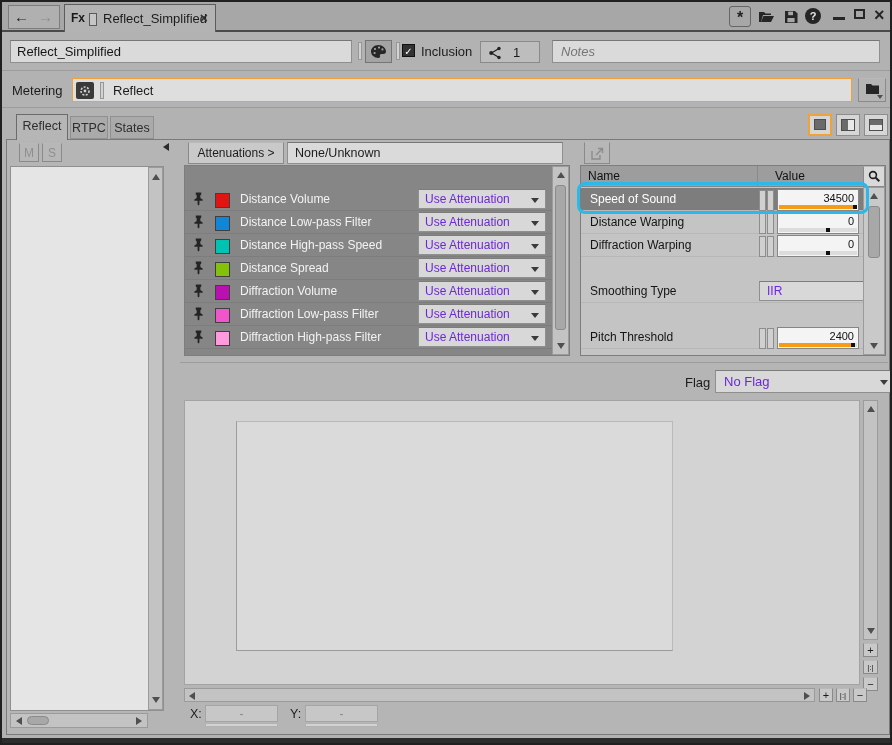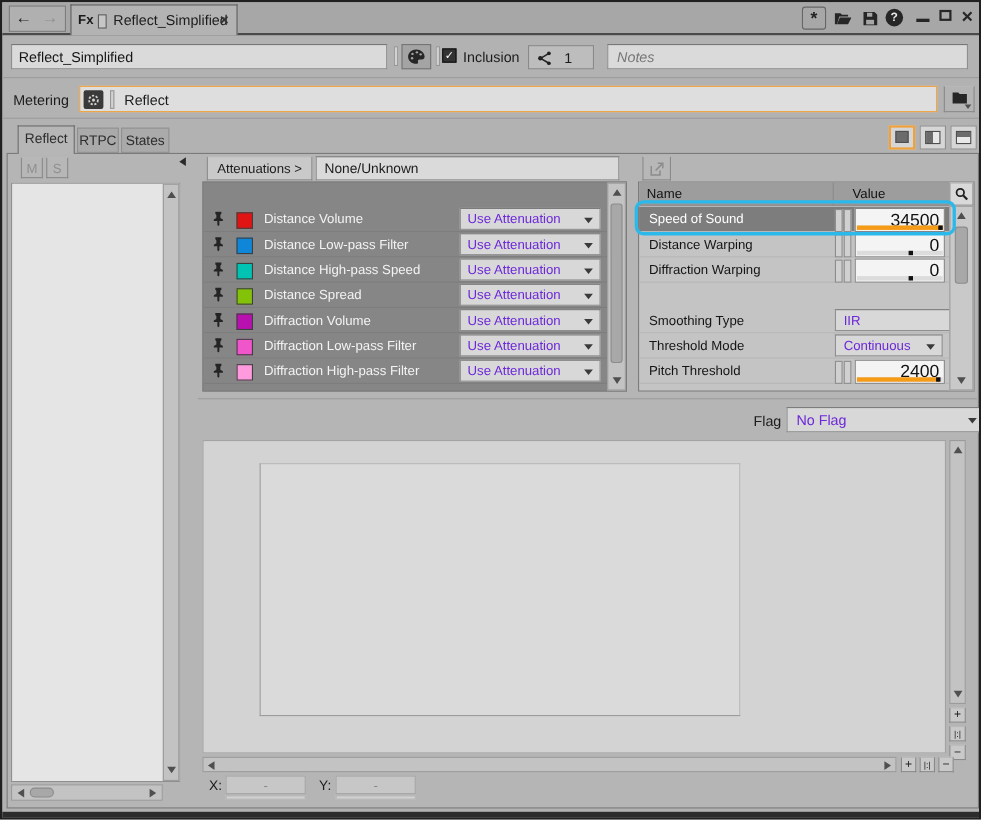--- a/index.html
+++ b/index.html
@@ -36,21 +36,21 @@
   .panel{left:4px;top:137px;width:884px;height:596px;background:#b5b5b5;border:1px solid #7a7a7a;}
   
   .thead{background:#9d9d9d;border-bottom:1px solid #868686;font-size:12px;color:#111;}
   .prow{position:absolute;height:23px;box-sizing:border-box;text-align:right;}
   .props-row{background:#868686;color:#f3f3f3;border-bottom:1px solid #7d7d7d;font-size:12px;}
   .param-row{color:#141414;font-size:12px;border-bottom:1px solid #b7b7b7;}
   .param-row.sel{background:#7d7d7d;color:#fff;}
   .swatch{position:absolute;width:13px;height:13px;top:5px;border:1px solid #3f3f3f;}
   .dd{background:#d8d8d8;border:1px solid #8f8f8f;border-top-color:#7c7c7c;font-size:12px;color:#6d28d9;}
   .valbox{position:absolute;top:1px;width:80px;height:20px;background:#f4f4f4;border:1px solid #858585;}
-  .valtext{position:absolute;right:4px;top:2px;font-size:16px;color:#111;}
+  .valtext{position:absolute;right:4px;top:2px;font-size:11px;color:#111;}
   .slider{position:absolute;left:1px;right:1px;bottom:1px;height:4px;background:#dcdcdc;}
   .sfill{position:absolute;left:0;top:0;height:4px;background:#f59b16;}
   .smark{position:absolute;top:0;width:4px;height:4px;background:#101010;}
   .rtpc{position:absolute;top:2px;width:5px;height:19px;background:#d0d0d0;border:1px solid #8d8d8d;}
   .ring{border:3px solid #2bb8eb;border-radius:8px;pointer-events:none;z-index:20;}
   .hline{background:#9c9c9c;height:1px;}
   .lbl{color:#1c1c1c;}
   .ph{color:#8b8b8b;font-style:italic;}
   svg{display:block;}
 </style>
@@ -333,27 +333,20 @@
 
 
     <div class="prow param-row" style="left:0;top:114px;width:282px;">
       <span class="abs" style="left:9px;top:4px;">Smoothing Type</span>
       <span class="dd abs" style="left:178px;top:1px;width:122px;height:20px;">
           <span class="abs" style="left:7px;top:2px;">IIR</span>
           <span class="tri t-dd" style="right:6px;top:8px;"></span>
         </span>
     </div>
 
-    <div class="prow param-row" style="left:0;top:137px;width:282px;">
-      <span class="abs" style="left:9px;top:4px;">Threshold Mode</span>
-      <span class="dd abs" style="left:178px;top:1px;width:98px;height:20px;">
-          <span class="abs" style="left:7px;top:2px;">Continuous</span>
-          <span class="tri t-dd" style="right:6px;top:8px;"></span>
-        </span>
-    </div>
 
     <div class="prow param-row" style="left:0;top:160px;width:282px;">
       <span class="abs" style="left:9px;top:4px;">Pitch Threshold</span>
       <span class="rtpc" style="left:178px;"></span>
       <span class="rtpc" style="left:186px;"></span>
       <span class="valbox" style="left:196px;">
         <span class="valtext">2400</span>
         <span class="slider">
             <span class="sfill" style="width: 96%; background: rgb(245, 155, 22);"></span>
             <span class="smark" style="left: 92%;"></span>

